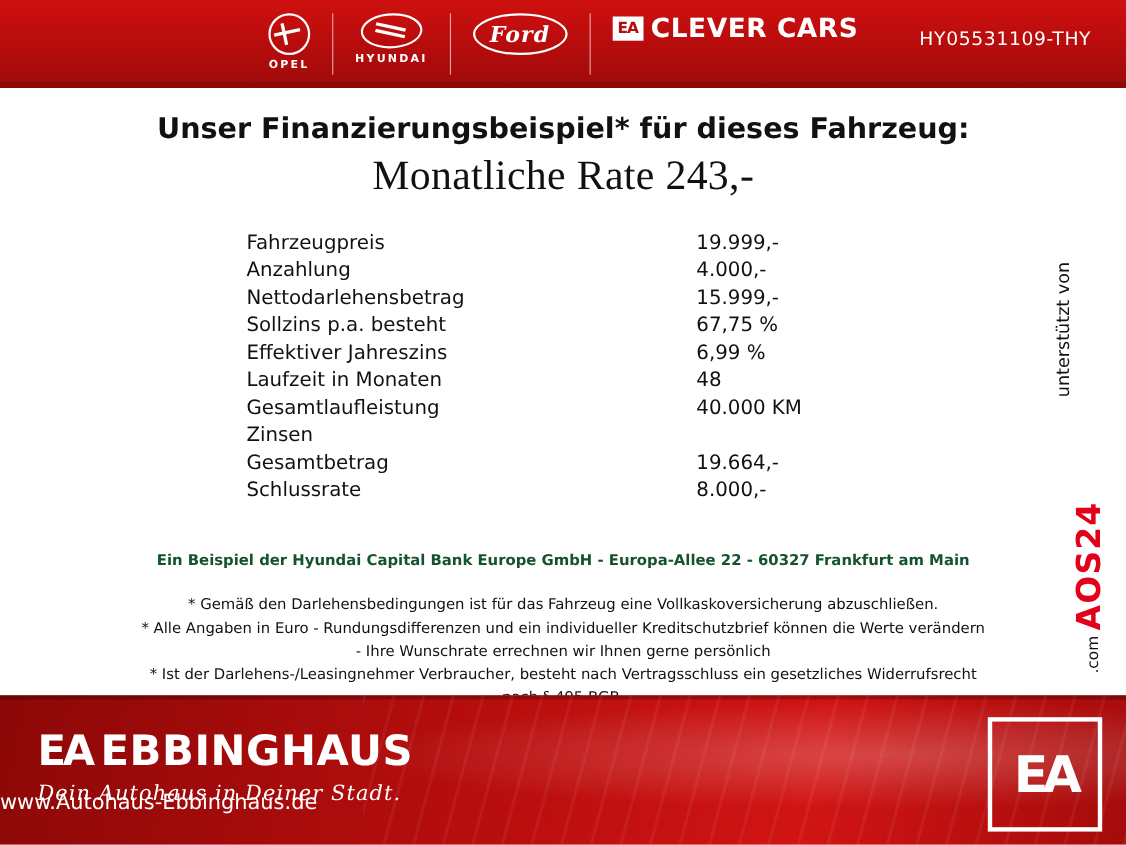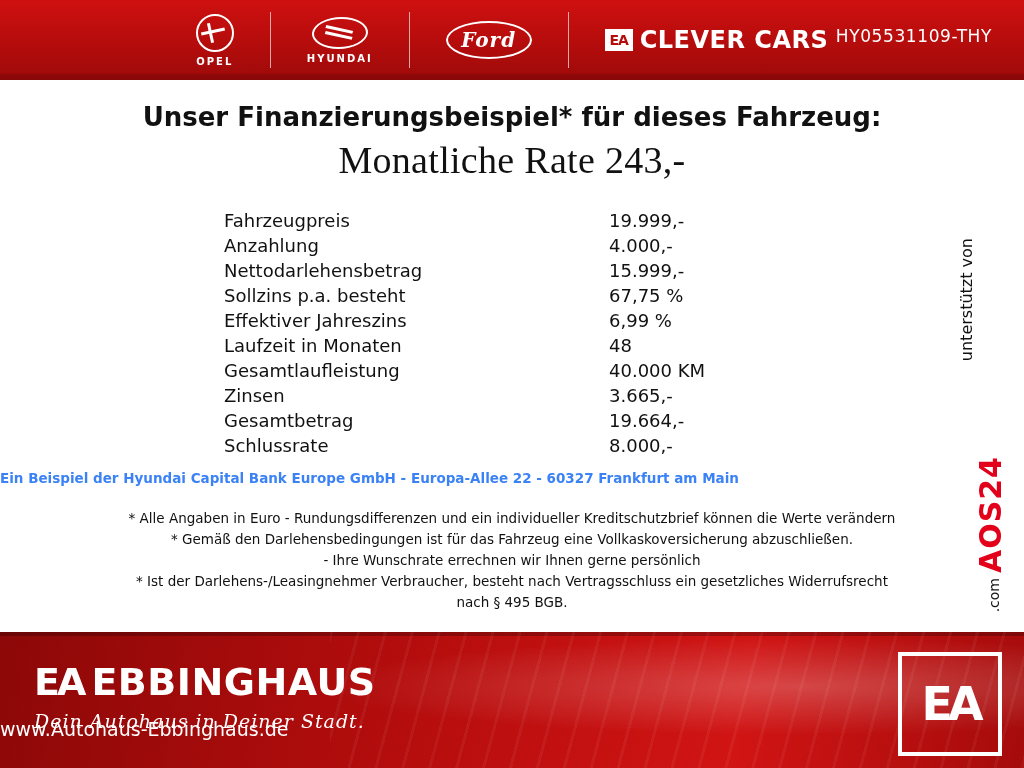--- a/index.html
+++ b/index.html
@@ -42,23 +42,22 @@
   .brandstrip {
     display: flex;
     align-items: center;
     gap: 0px;
     height: 60px;
   }
   .brand {
     display: flex;
     flex-direction: column;
     align-items: center;
-    justify-content: center;
-    color: #ffffff;
-    padding: 0 36px;
+    color: #ffffff;
+    padding: 0 20px;
     height: 56px;
   }
   .brand + .brand {
     border-left: 1px solid rgba(255,255,255,0.65);
   }
   .opel-logo {
     width: 34px; height: 34px;
     border: 2px solid #ffffff;
     border-radius: 50%;
     position: relative;
@@ -181,33 +180,35 @@
   .table {
     margin-top: 26px;
     margin-left: 224px;
     width: 520px;
   }
   .row {
     display: flex;
     line-height: 25px;
     font-size: 18px;
     color: #111111;
+    gap: 24px;
   }
   .row .lbl {
     width: 385px;
   }
   .row .val {
     flex: 1;
   }
 
   .bankline {
-    margin-top: 12px;
+    margin-top: 44px;
+    text-align: center;
     font-size: 13.5px;
     font-weight: bold;
-    color: #3b82f6;
+    color: #14532d;
   }
   .notes {
     margin-top: 22px;
     text-align: center;
     color: #111111;
     font-size: 13.5px;
     line-height: 21px;
   }
   .notes .n {
     display: block;
@@ -395,37 +396,36 @@
       <div class="row">
         <span class="lbl">Laufzeit in Monaten</span>
         <span class="val">48</span>
       </div>
       <div class="row">
         <span class="lbl">Gesamtlaufleistung</span>
         <span class="val">40.000 KM</span>
       </div>
       <div class="row">
         <span class="lbl">Zinsen</span>
-        <span class="val">3.665,-</span>
       </div>
       <div class="row">
         <span class="lbl">Gesamtbetrag</span>
         <span class="val">19.664,-</span>
       </div>
       <div class="row">
         <span class="lbl">Schlussrate</span>
         <span class="val">8.000,-</span>
       </div>
     </div>
 
     <div class="bankline">Ein Beispiel der Hyundai Capital Bank Europe GmbH - Europa-Allee 22 - 60327 Frankfurt am Main</div>
 
     <div class="notes">
+      <span class="n">* Gemäß den Darlehensbedingungen ist für das Fahrzeug eine Vollkaskoversicherung abzuschließen.</span>
       <span class="n">* Alle Angaben in Euro - Rundungsdifferenzen und ein individueller Kreditschutzbrief können die Werte verändern</span>
-      <span class="n">* Gemäß den Darlehensbedingungen ist für das Fahrzeug eine Vollkaskoversicherung abzuschließen.</span>
       <span class="n">- Ihre Wunschrate errechnen wir Ihnen gerne persönlich</span>
       <span class="n">* Ist der Darlehens-/Leasingnehmer Verbraucher, besteht nach Vertragsschluss ein gesetzliches Widerrufsrecht</span>
       <span class="n">nach § 495 BGB.</span>
     </div>
 
     <div class="vertical">
       <span class="vert-text">unterstützt von</span>
       <span class="aos-logo">AOS24</span>
       <span class="aos-dom">.com</span>
     </div>

